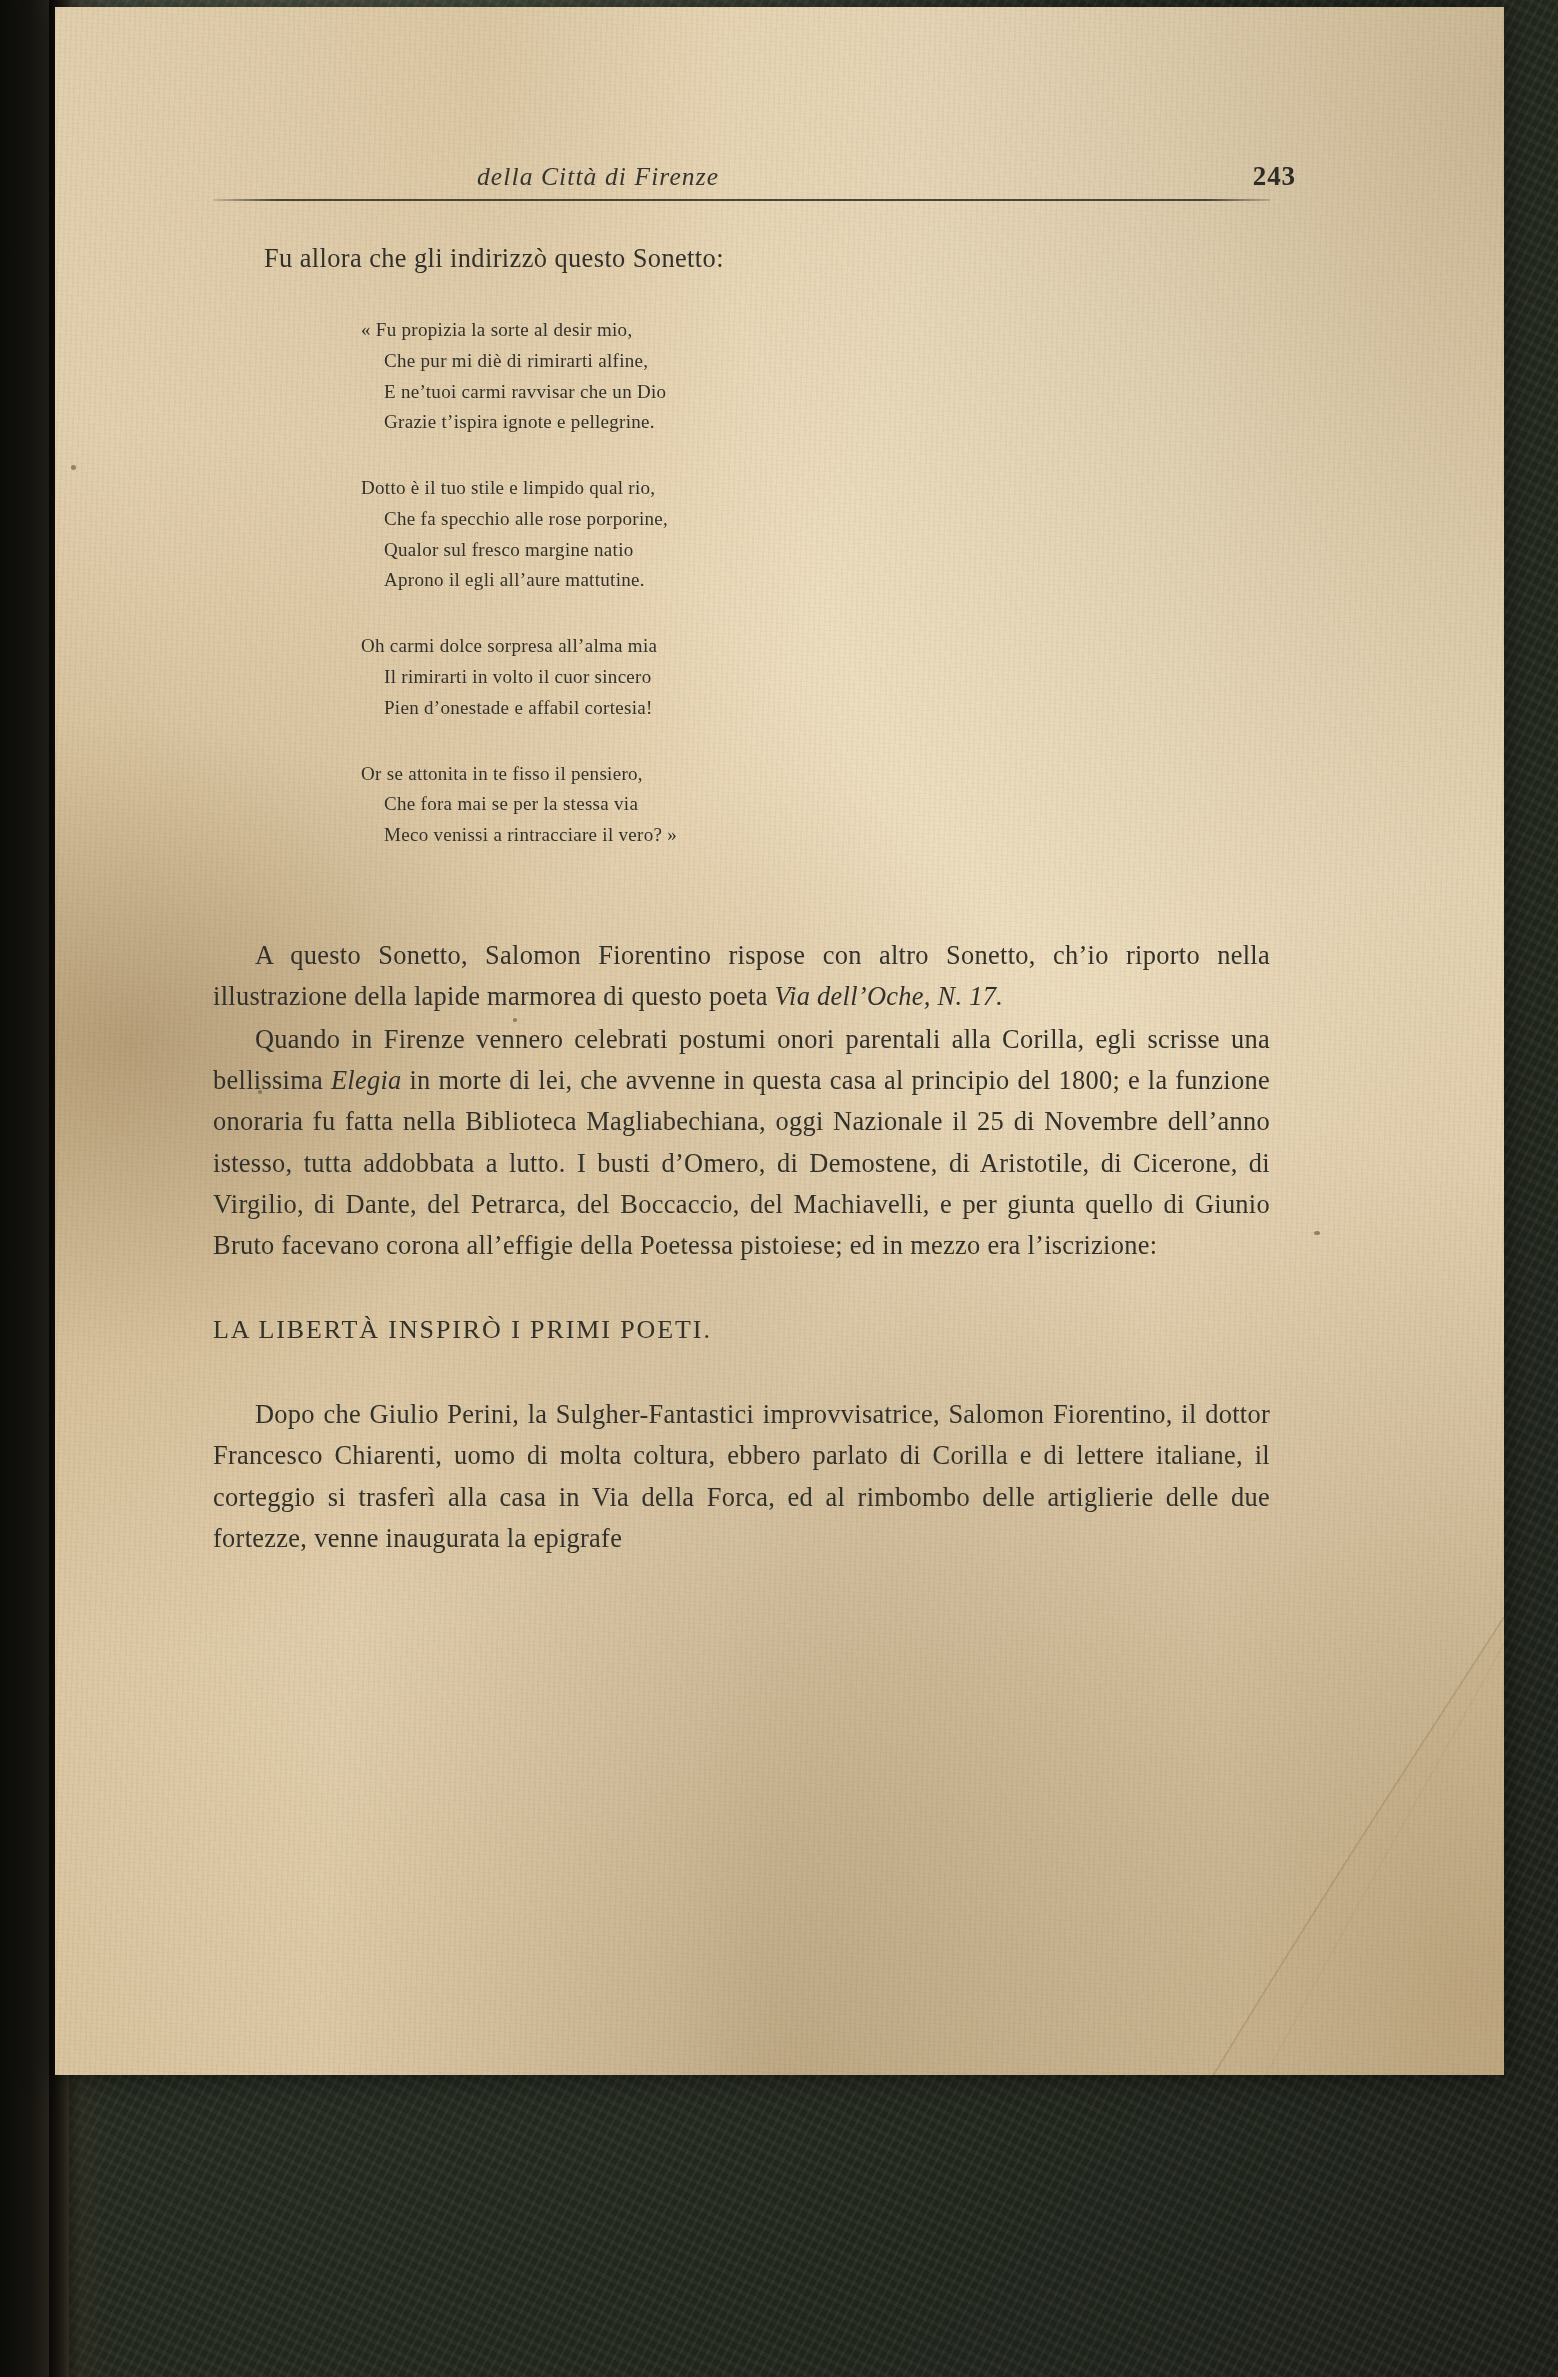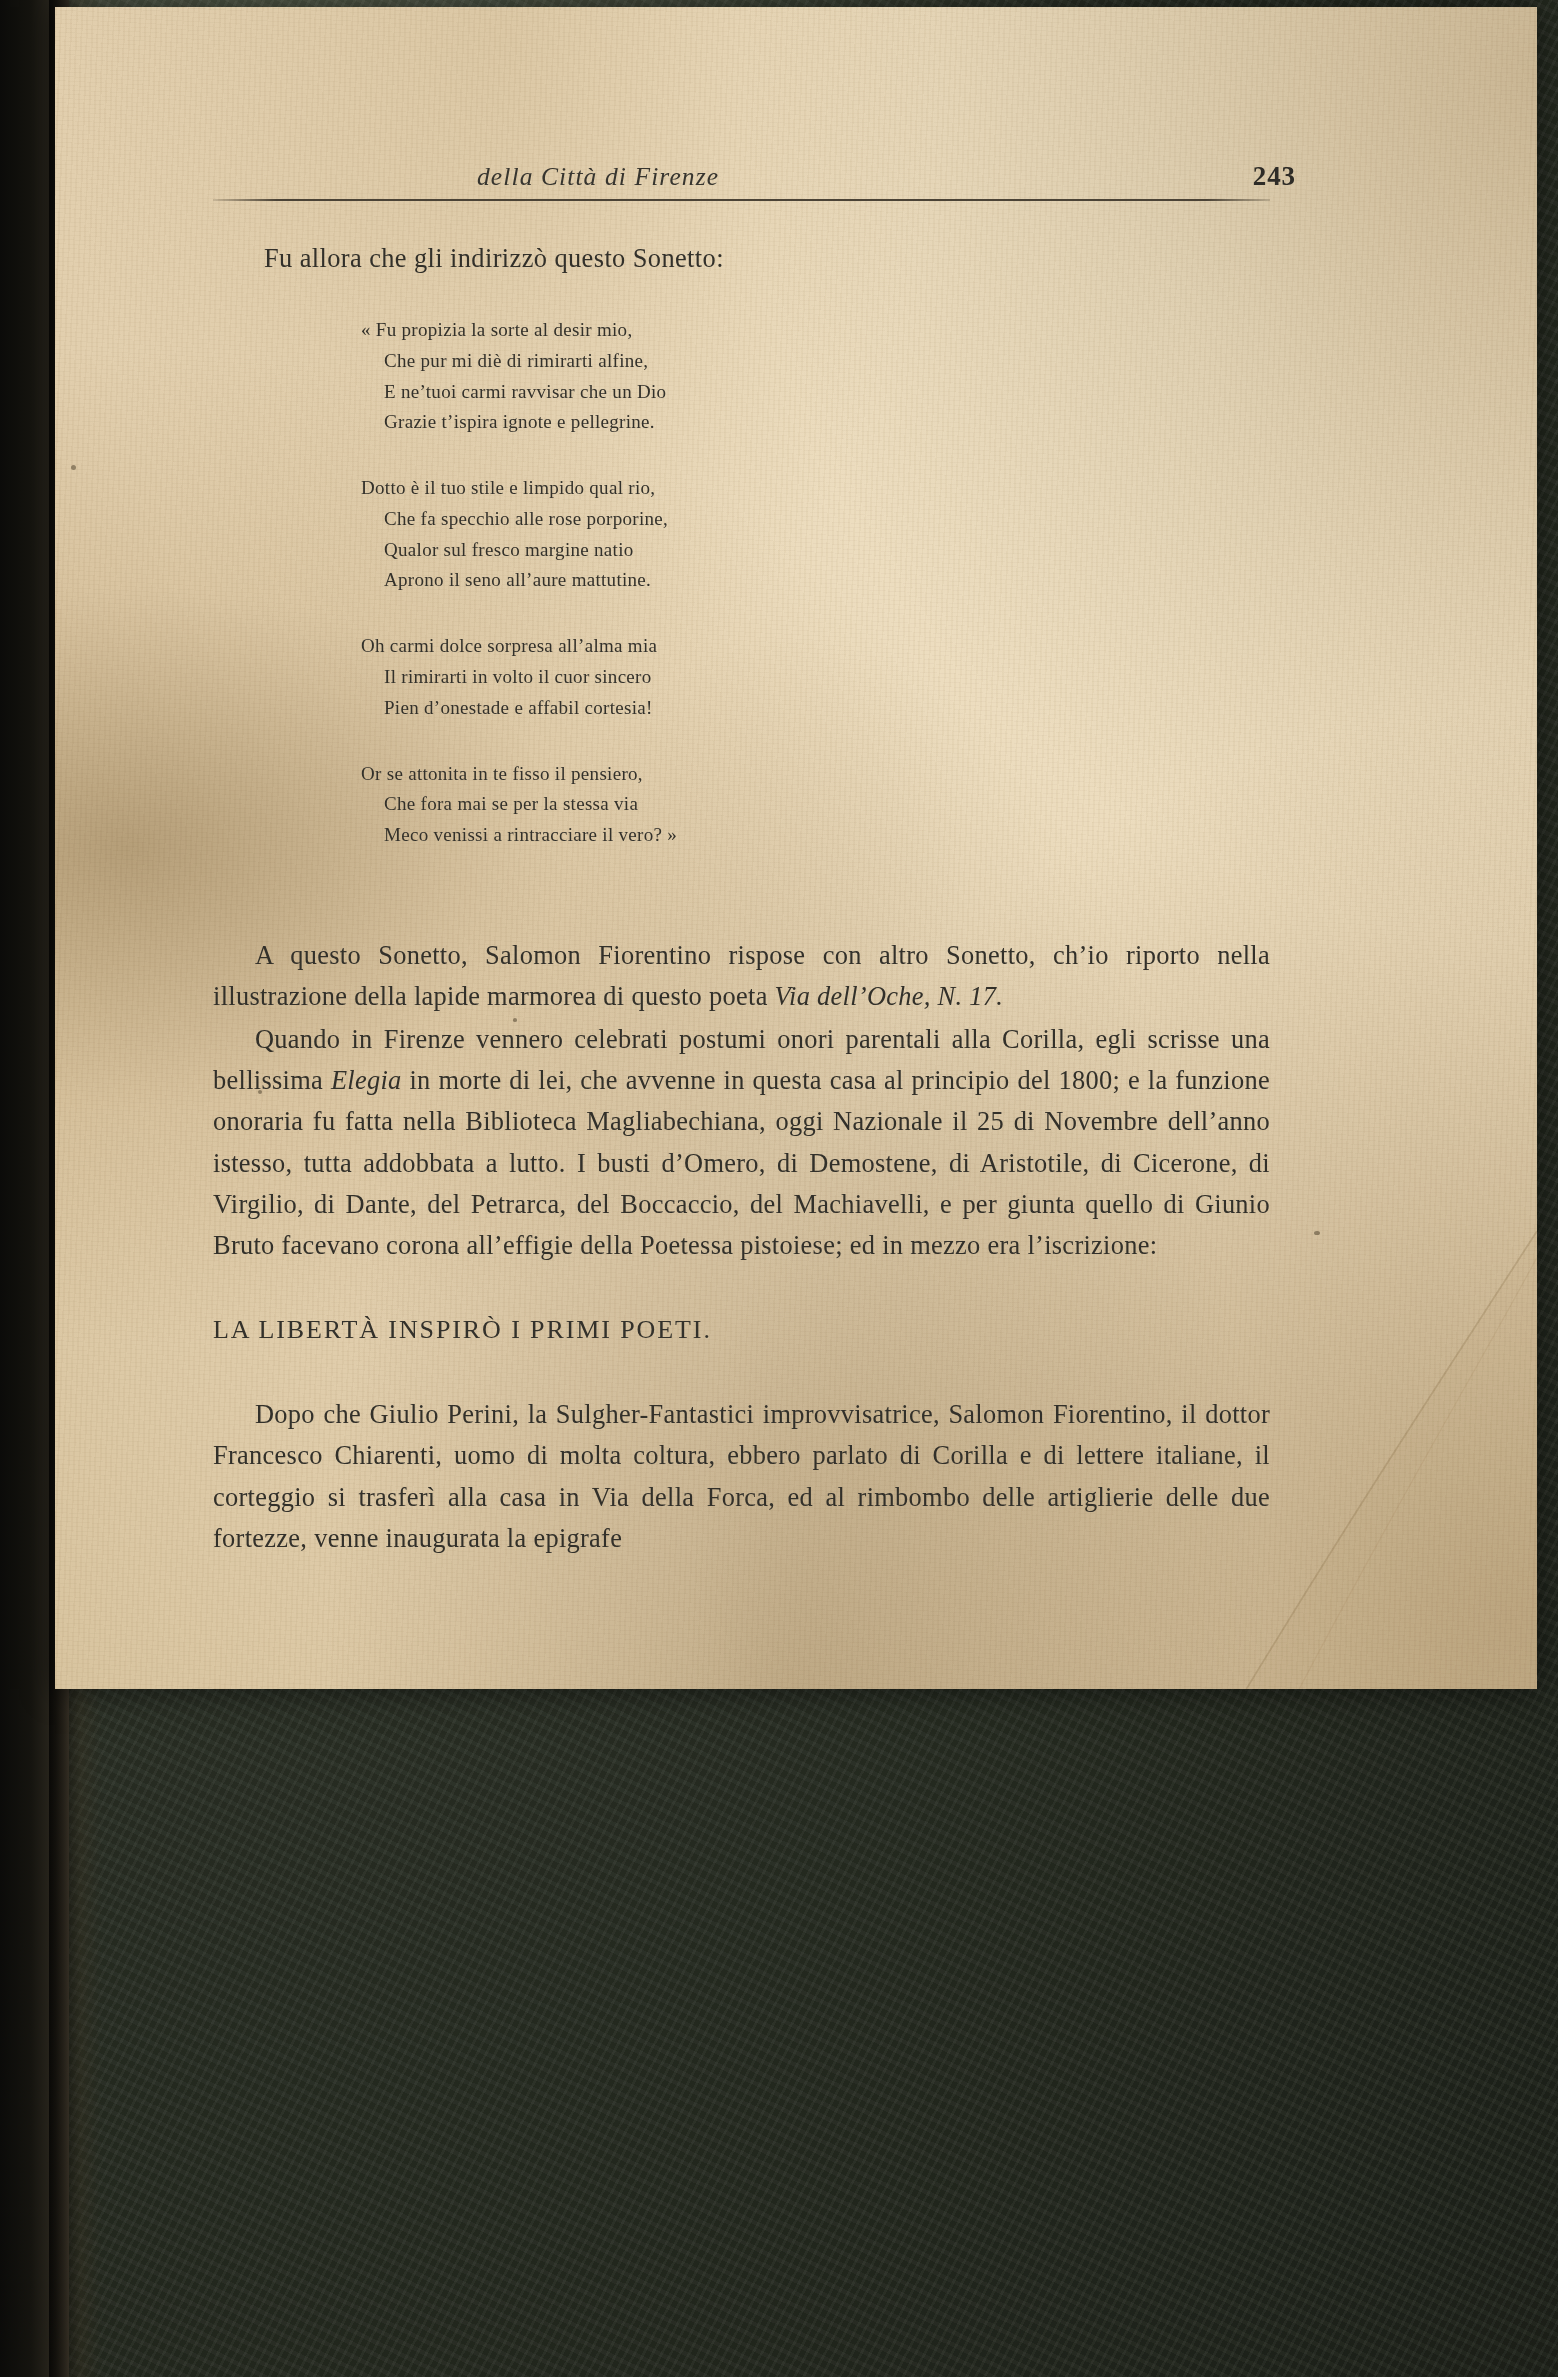--- a/index.html
+++ b/index.html
@@ -45,25 +45,24 @@
     width: 53px; height: 100%;
     background: linear-gradient(90deg, rgba(0,0,0,.75) 0%, rgba(60,48,30,.25) 60%, rgba(0,0,0,0) 100%);
   }
 
   
   .paper {
     position: absolute;
     left: 55px;
     top: 7px;
     width: 1449px;
-    height: 1682px;
+    height: 2068px;
     background:
       radial-gradient(ellipse at 78% 18%, #f1e4c8 0%, #ead9ba 38%, #e2cfae 70%, #d8c49f 100%);
     box-shadow: 0 0 30px rgba(0,0,0,.55);
-    padding-left: 33px;
   }
   
   .paper::before {
     content: "";
     position: absolute;
     inset: 0;
     background:
       radial-gradient(ellipse at 5% 50%, rgba(120,92,48,.42) 0%, rgba(150,115,60,.12) 22%, rgba(0,0,0,0) 42%),
       radial-gradient(ellipse at 98% 96%, rgba(120,92,48,.35) 0%, rgba(0,0,0,0) 40%),
       radial-gradient(ellipse at 50% 102%, rgba(110,85,45,.28) 0%, rgba(0,0,0,0) 45%),
@@ -232,21 +231,21 @@
           <div class="stanza">
             <div class="v">« Fu propizia la sorte al desir mio,</div>
             <div class="v ind">Che pur mi diè di rimirarti alfine,</div>
             <div class="v ind">E ne’tuoi carmi ravvisar che un Dio</div>
             <div class="v ind">Grazie t’ispira ignote e pellegrine.</div>
           </div>
           <div class="stanza">
             <div class="v">Dotto è il tuo stile e limpido qual rio,</div>
             <div class="v ind">Che fa specchio alle rose porporine,</div>
             <div class="v ind">Qualor sul fresco margine natio</div>
-            <div class="v ind">Aprono il seno all’aure mattutine.</div>
+            <div class="v ind">Aprono il egli all’aure mattutine.</div>
           </div>
           <div class="stanza">
             <div class="v">Oh carmi dolce sorpresa all’alma mia</div>
             <div class="v ind">Il rimirarti in volto il cuor sincero</div>
             <div class="v ind">Pien d’onestade e affabil cortesia!</div>
           </div>
           <div class="stanza">
             <div class="v">Or se attonita in te fisso il pensiero,</div>
             <div class="v ind">Che fora mai se per la stessa via</div>
             <div class="v ind">Meco venissi a rintracciare il vero? »</div>

